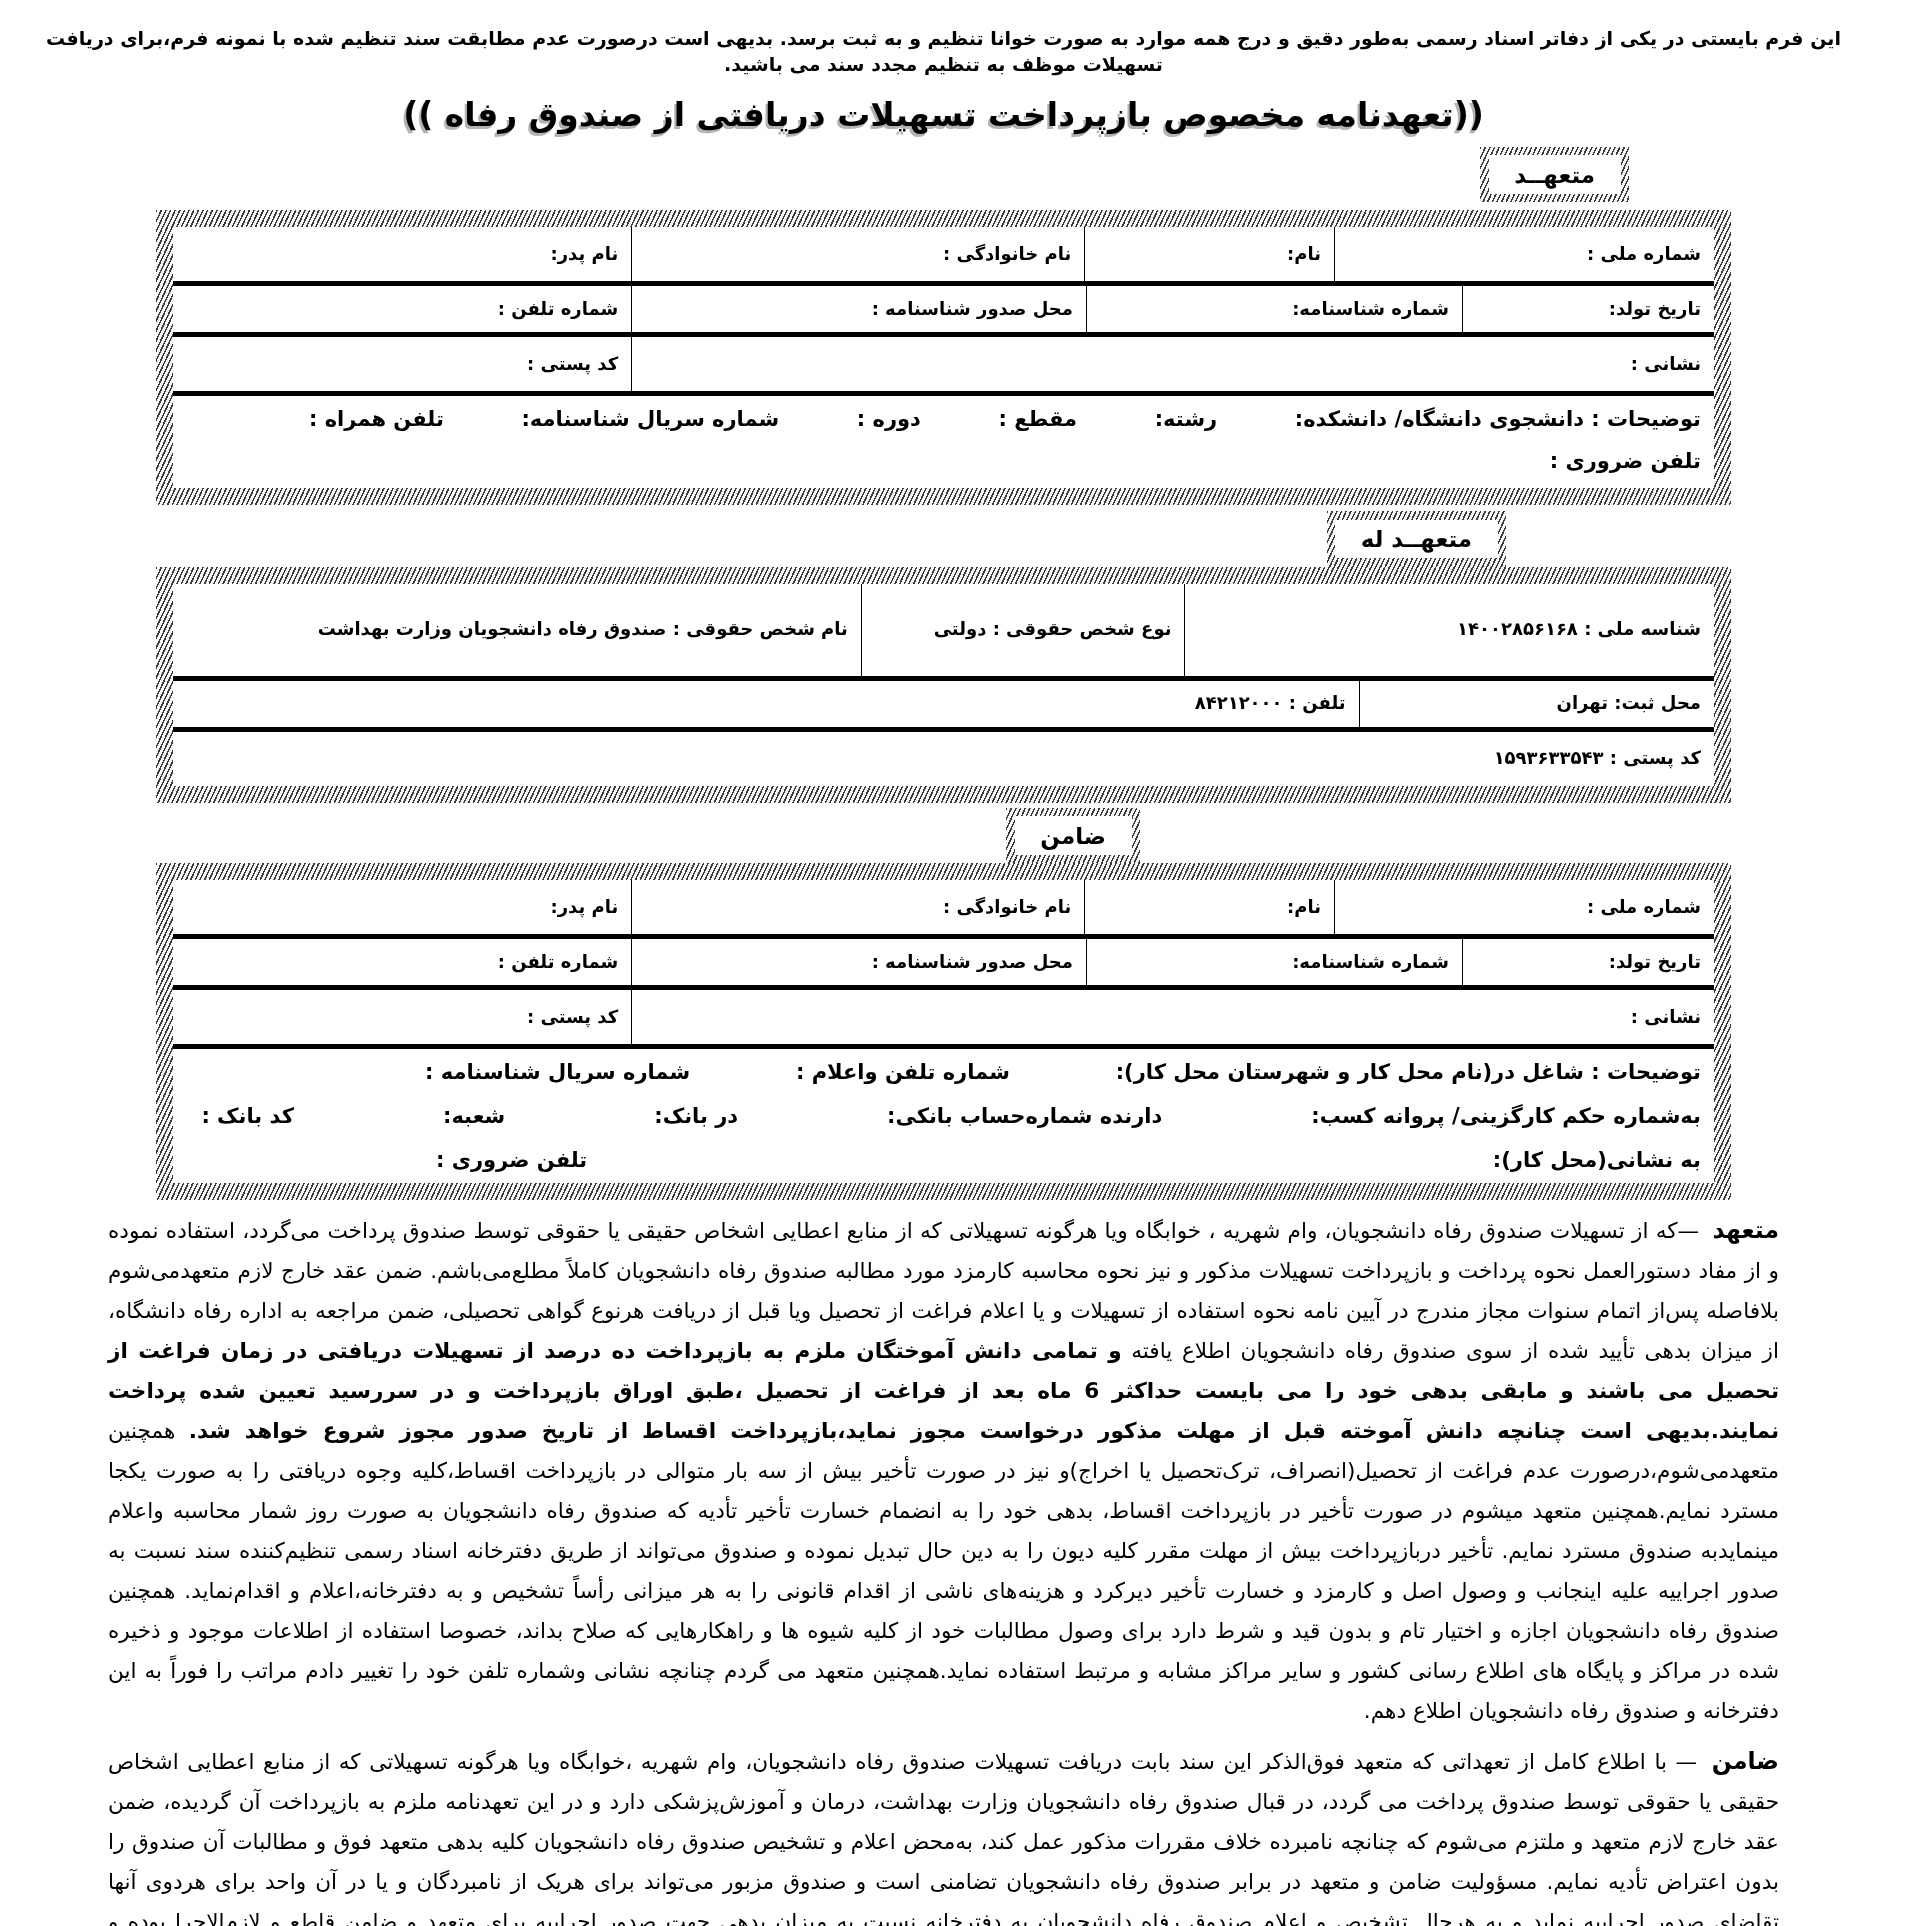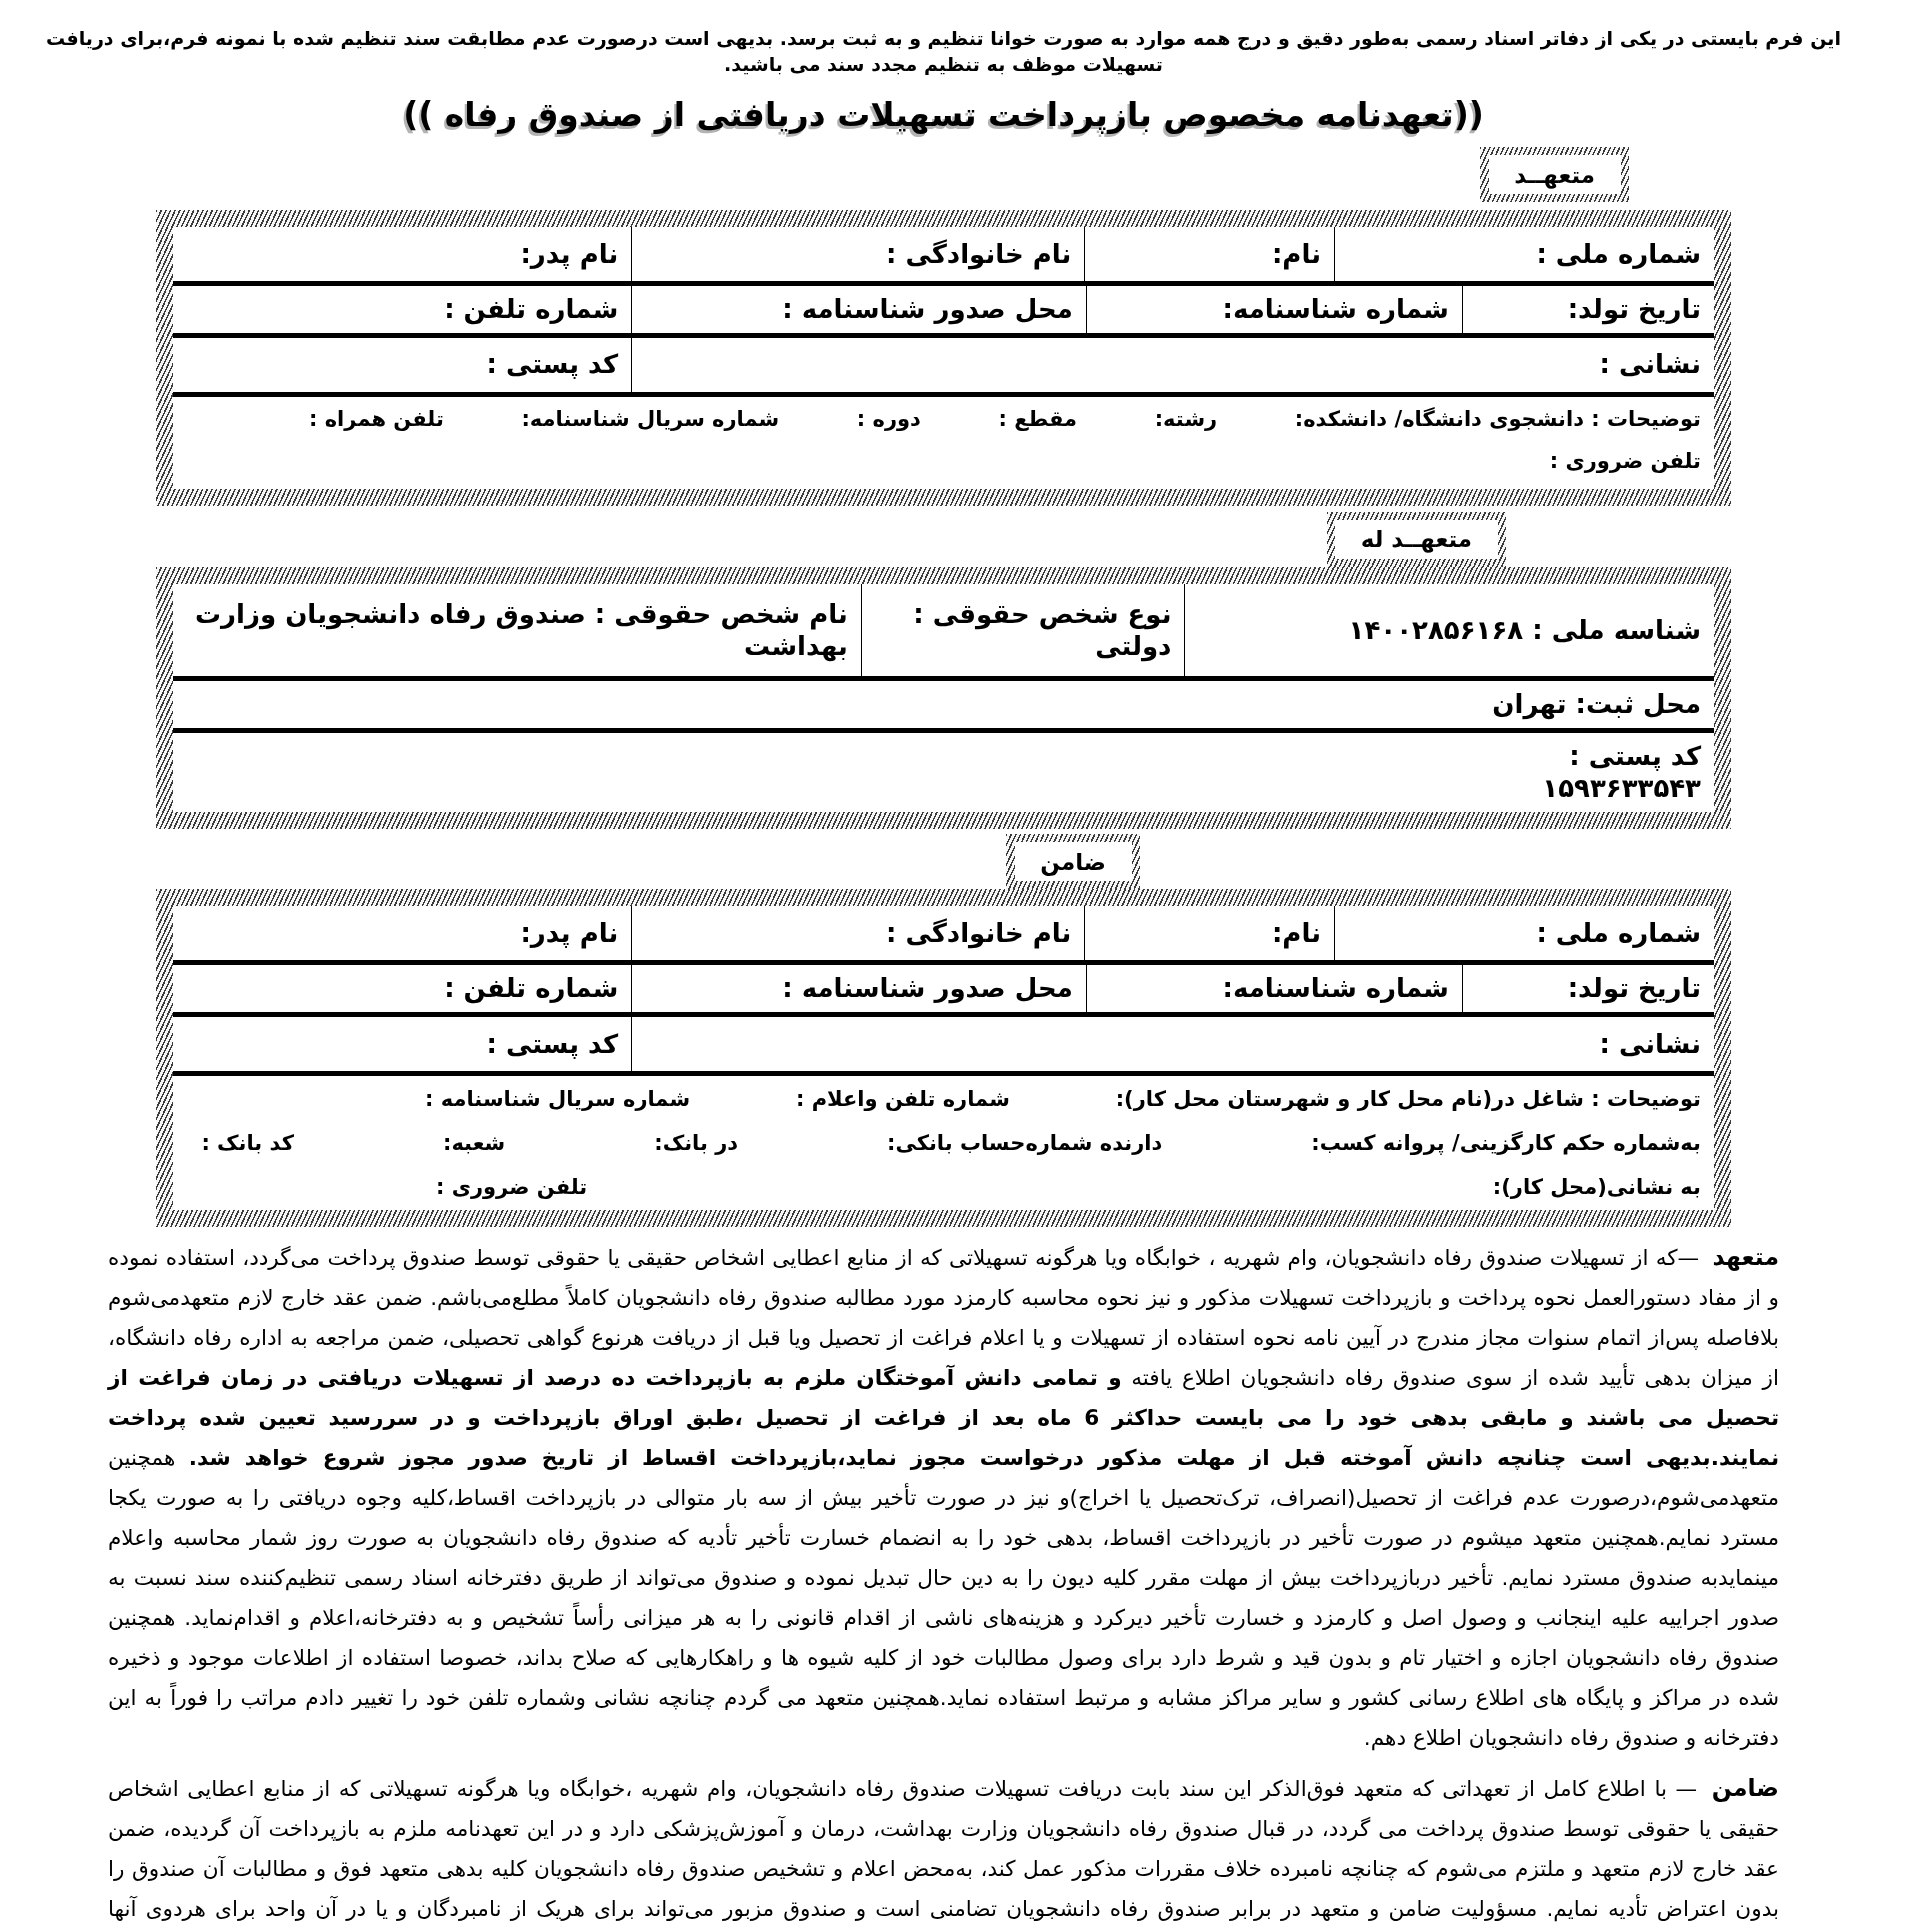--- a/index.html
+++ b/index.html
@@ -30,21 +30,21 @@
   .tag-inner{
     background:#fff; padding:6.2px 25.4px; font-size:23px; font-weight:700; white-space:nowrap;
   }
   
   .frame{margin:0 195px; padding:17px;}
   .frame.gap-t{margin-top:7.7px;}
   .tbl{background:#fff;}
   .trow{display:flex; align-items:stretch;}
   .cell{
     display:flex; align-items:center; box-sizing:border-box;
-    padding:7px 13px; font-size:26px; font-weight:700; line-height:1.25;
+    padding:7px 13px; font-size:18px; font-weight:700; line-height:1.25;
   }
   .cell + .cell{border-right:1.5px solid #000;}
   .sep{height:5px; background:#000;}
   .rh-a{min-height:54px;}
   .rh-b{min-height:46px;}
   .rh-c{min-height:54px;}
   .rh-tall{min-height:92px;}
   
   .block{box-sizing:border-box; padding:10.8px 13px; font-size:21px; font-weight:700;}
   .spread{display:flex; justify-content:space-between; align-items:baseline;}
@@ -122,20 +122,21 @@
   <div class="frame hatch">
     <div class="tbl">
       <div class="trow rh-tall">
         <div class="cell" style="width:34.3%">شناسه ملی : ۱۴۰۰۲۸۵۶۱۶۸</div>
         <div class="cell" style="width:21%">نوع شخص حقوقی : دولتی</div>
         <div class="cell" style="width:44.7%">نام شخص حقوقی : صندوق رفاه دانشجویان وزارت بهداشت</div>
       </div>
       <div class="sep"></div>
       <div class="trow rh-b">
         <div class="cell" style="width:23%">محل ثبت: تهران</div>
+        <div class="cell" style="width:21%">تلفن : ۸۴۲۱۲۰۰۰</div>
       </div>
       <div class="sep"></div>
       <div class="trow rh-c">
         <div class="cell" style="width:21%">کد پستی : ۱۵۹۳۶۳۳۵۴۳</div>
       </div>
     </div>
   </div>
 
   <div class="tag-row t3">
     <div class="tag hatch">

